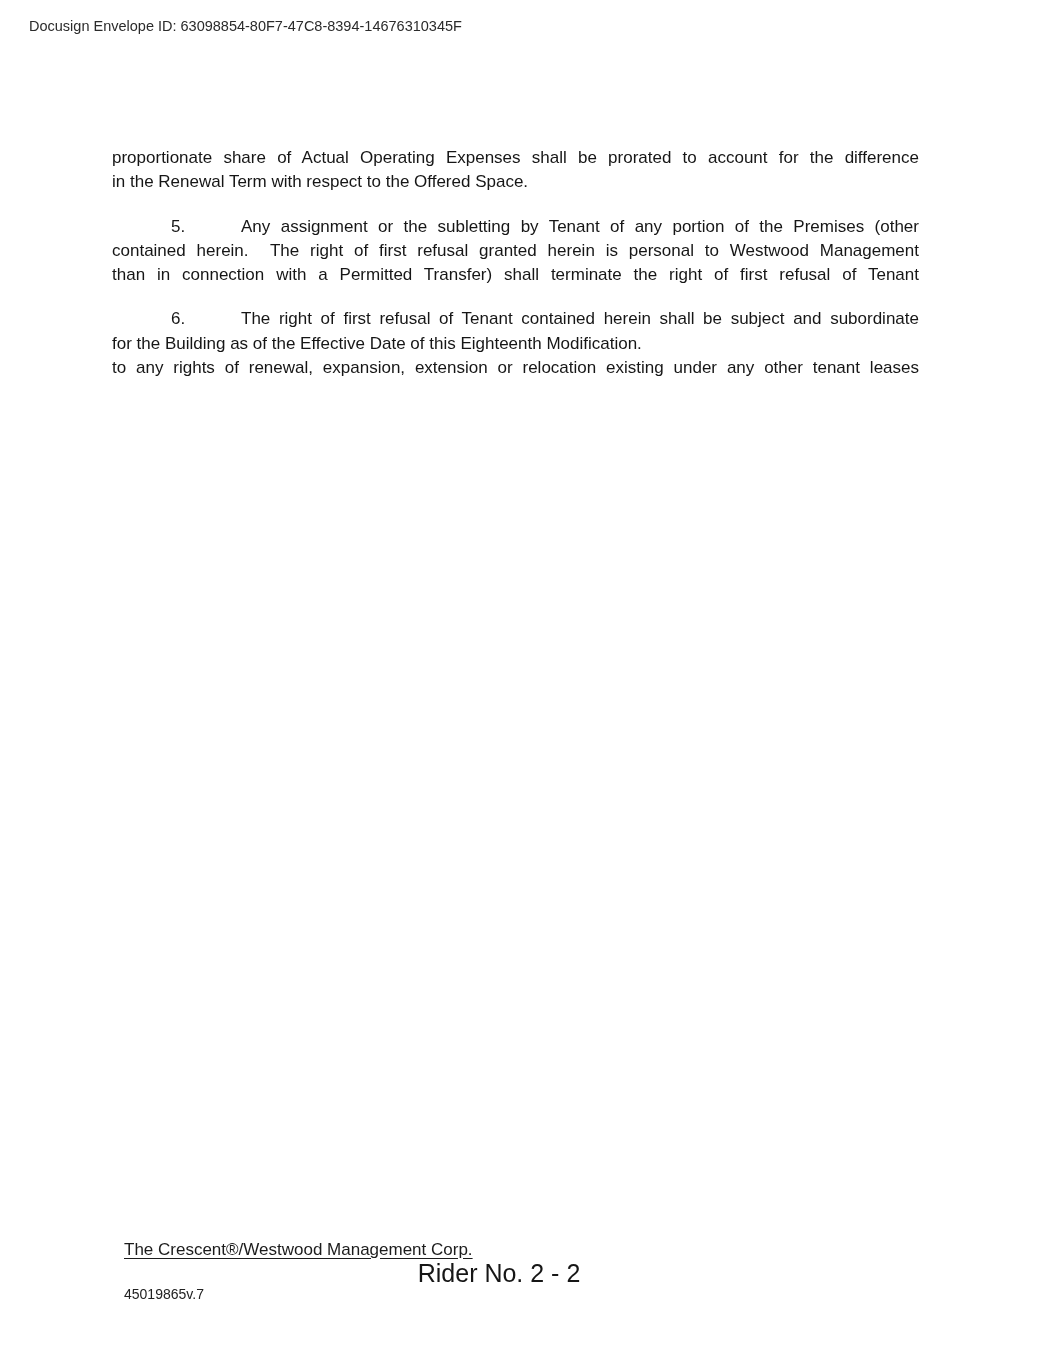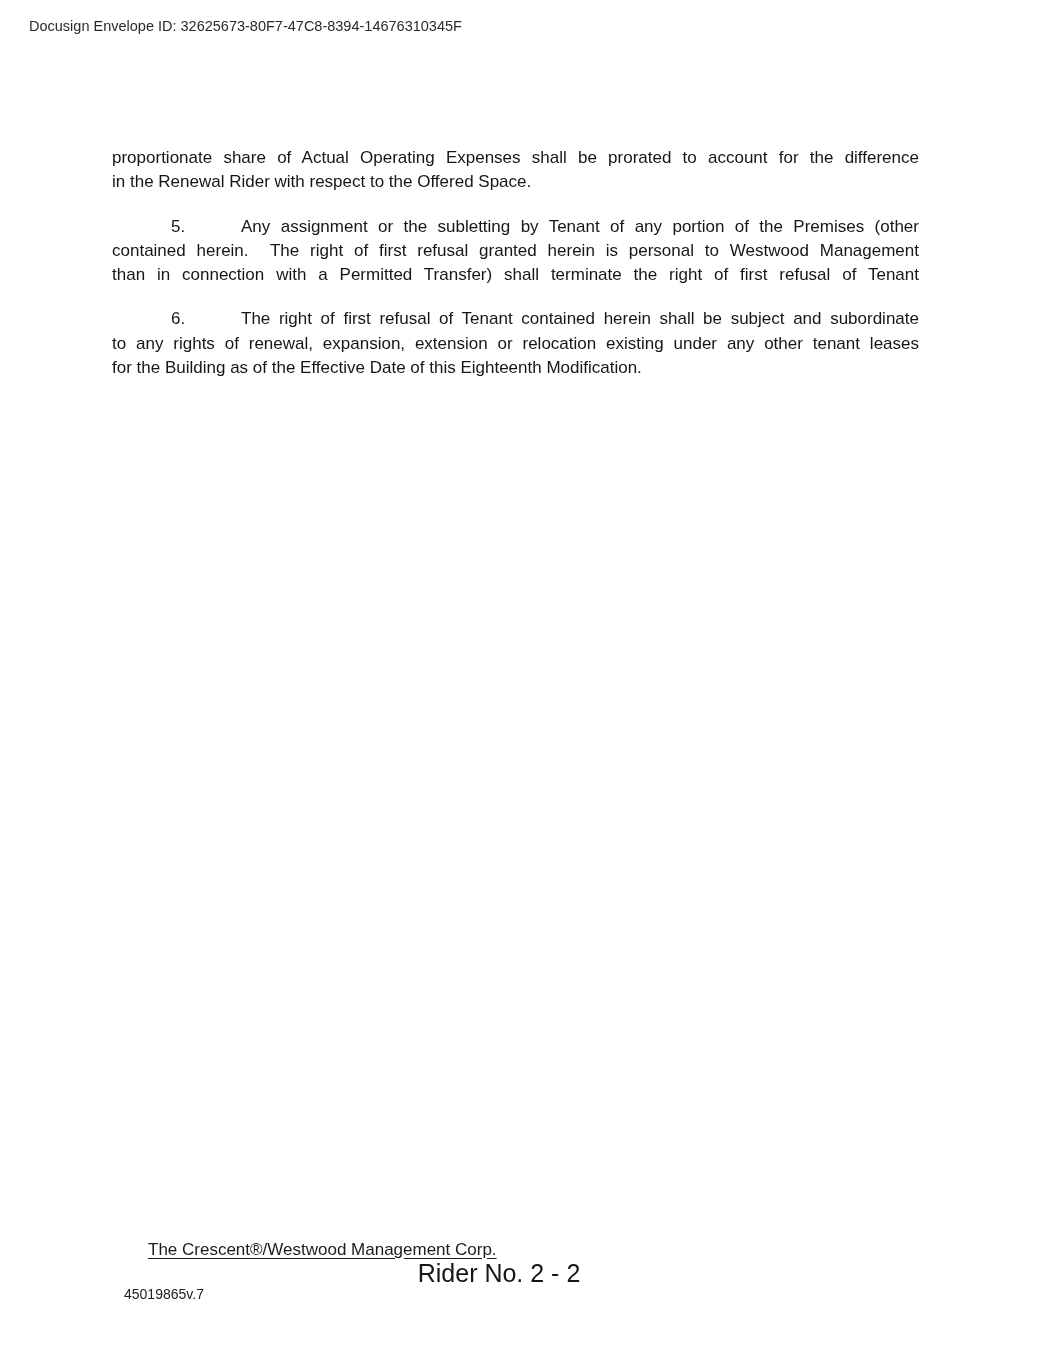--- a/index.html
+++ b/index.html
@@ -54,21 +54,20 @@
   .footer-company {
     position: absolute;
     left: 124px;
     top: 1240px;
     font-size: 17px;
     line-height: 20px;
     text-decoration: underline;
     text-underline-offset: 3px;
     white-space: nowrap;
     color: #1c1c1c;
-    margin-left: 24px;
   }
   .footer-rider {
     position: absolute;
     left: 124px;
     top: 1261px;
     width: 750px;
     text-align: center;
     font-size: 25px;
     line-height: 24px;
     color: #161616;
@@ -80,36 +79,36 @@
     font-size: 14px;
     line-height: 18px;
     color: #222222;
     text-align: center;
   }
 </style>
 </head>
 <body>
 
 <div class="page">
-  <div class="envelope-header">Docusign Envelope ID: 32625673-80F7-47C8-8394-14676310345F</div>
+  <div class="envelope-header">Docusign Envelope ID: 63098854-80F7-47C8-8394-14676310345F</div>
 
   <div class="body-text" id="paragraphs">
       <div class="para">
         <div class="line fill" style="">proportionate share of Actual Operating Expenses shall be prorated to account for the difference</div>
-        <div class="line last" style="">in the Renewal Rider with respect to the Offered Space.</div>
+        <div class="line last" style="">in the Renewal Term with respect to the Offered Space.</div>
       </div>
       <div class="para">
         <div class="line fill numbered" style=""><span class="pnum">5.</span>Any assignment or the subletting by Tenant of any portion of the Premises (other</div>
         <div class="line fill" style="">contained herein.&nbsp; The right of first refusal granted herein is personal to Westwood Management</div>
         <div class="line fill" style="">than in connection with a Permitted Transfer) shall terminate the right of first refusal of Tenant</div>
       </div>
       <div class="para">
         <div class="line fill numbered" style=""><span class="pnum">6.</span>The right of first refusal of Tenant contained herein shall be subject and subordinate</div>
+        <div class="line last" style="">for the Building as of the Effective Date of this Eighteenth Modification.</div>
         <div class="line fill" style="">to any rights of renewal, expansion, extension or relocation existing under any other tenant leases</div>
-        <div class="line last" style="">for the Building as of the Effective Date of this Eighteenth Modification.</div>
       </div>
     </div>
 
   <div class="footer-company">The Crescent®/Westwood Management Corp.</div>
 
   <div class="footer-rider">Rider No. 2 - 2</div>
 
   <div class="footer-docnum">45019865v.7</div>
 </div>
 

